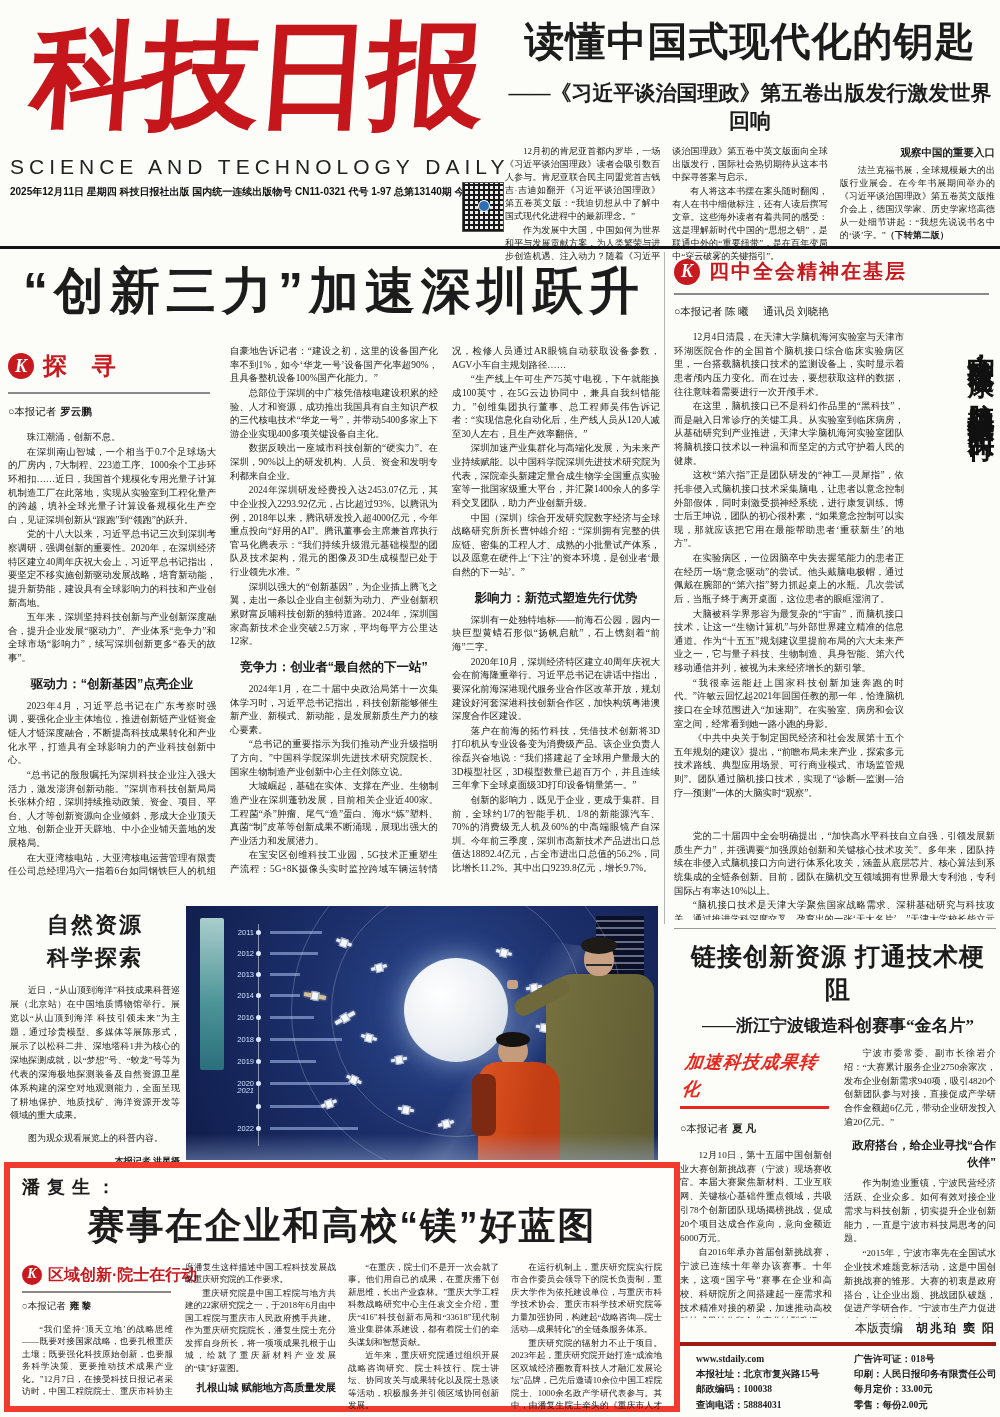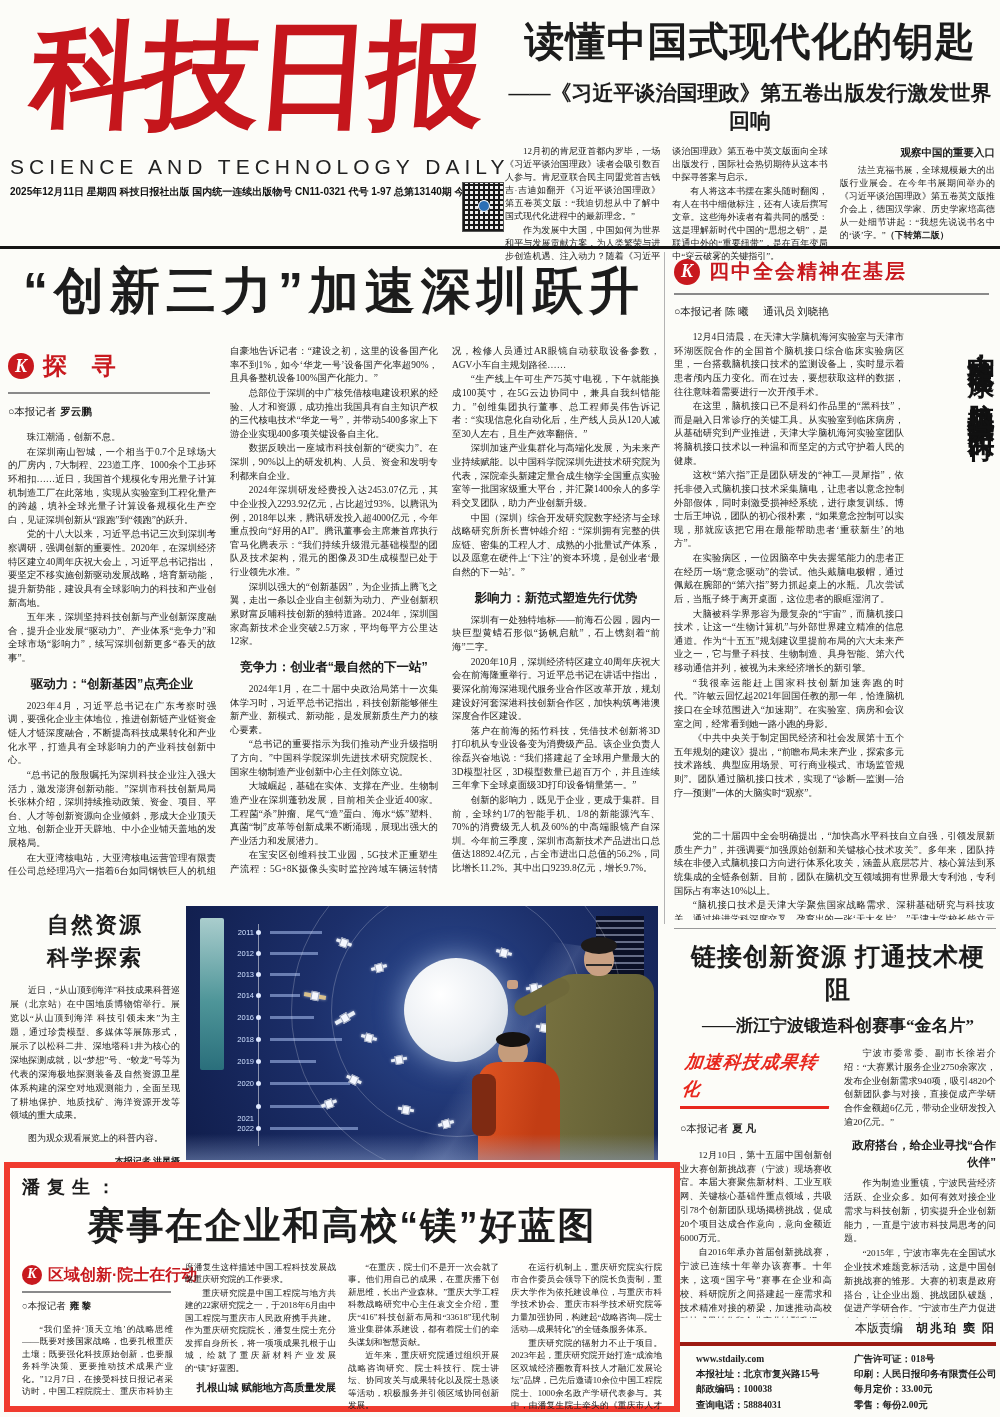--- a/index.html
+++ b/index.html
@@ -295,21 +295,21 @@
     <div class="pm-line"></div>
 
     <span class="pm-year" style="top:22px;">2011</span>
     <span class="pm-year" style="top:43px;">2012</span>
     <span class="pm-year" style="top:64px;">2013</span>
     <span class="pm-year" style="top:85px;">2014</span>
     <span class="pm-year" style="top:107px;">2016</span>
     <span class="pm-year" style="top:129px;">2018</span>
     <span class="pm-year" style="top:151px;">2019</span>
     <span class="pm-year" style="top:173px;">2020</span>
-    <span class="pm-year" style="top:208px;">2021</span>
+    <span class="pm-year" style="top:180px;font-style:italic;">2021</span>
     <span class="pm-year" style="top:218px;">2022</span>
 
     <span class="pm-dot" style="top:24px;"></span>
     <span class="pm-dot" style="top:45px;"></span>
     <span class="pm-dot" style="top:66px;"></span>
     <span class="pm-dot" style="top:87px;"></span>
     <span class="pm-dot" style="top:109px;"></span>
     <span class="pm-dot" style="top:131px;"></span>
     <span class="pm-dot" style="top:153px;"></span>
     <span class="pm-dot" style="top:175px;"></span>

